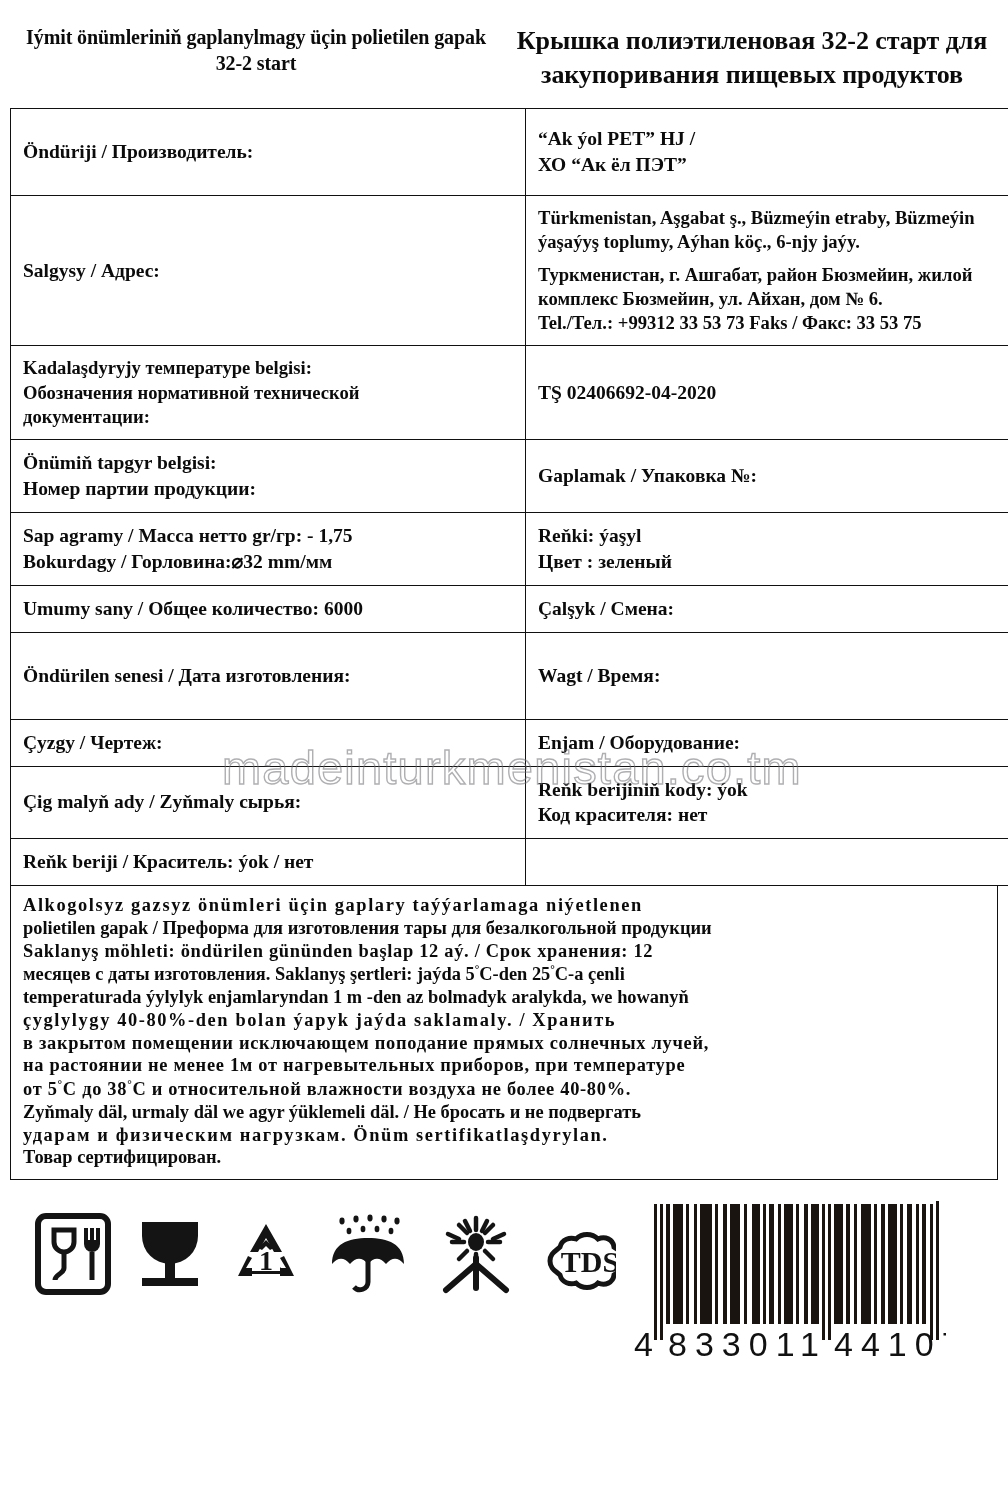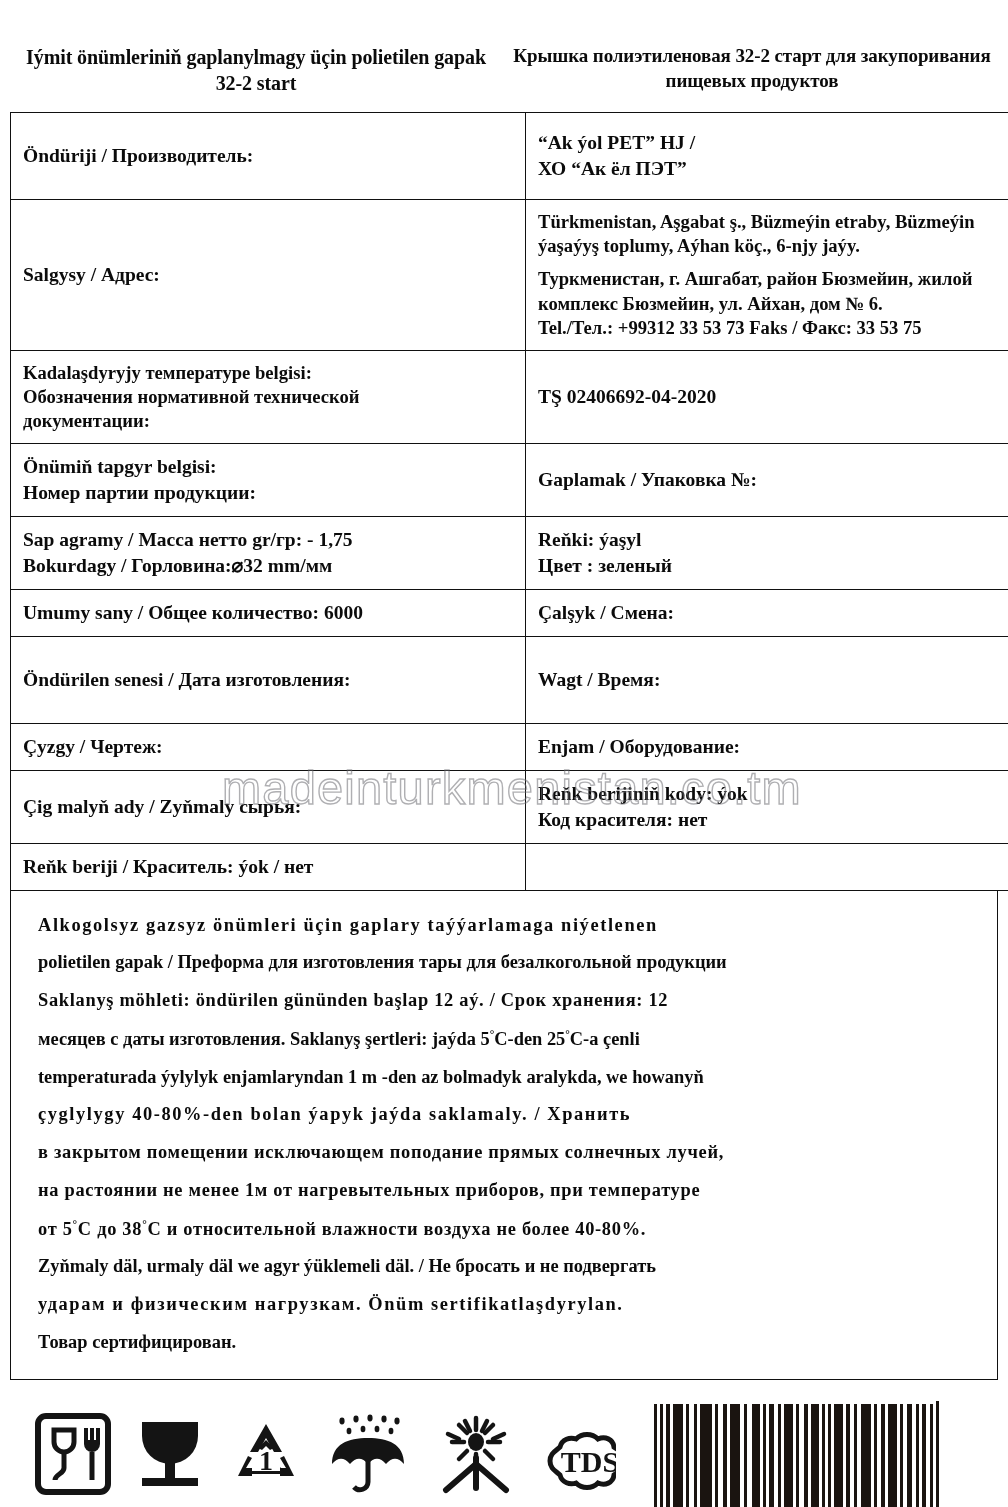--- a/index.html
+++ b/index.html
@@ -11,32 +11,31 @@
     overflow:hidden;
     position:relative;
   }
   .page{position:relative;width:1008px;height:1507px;}
 
   
   .header{
     display:flex;
     padding:24px 16px 10px 16px;
     gap:16px;
-    margin-top:20px;
   }
   .header .col{
     flex:1 1 50%;
     text-align:center;
     font-weight:bold;
     font-size:20.5px;
     line-height:1.30;
     letter-spacing:-0.1px;
   }
   .header .col.lat{font-size:20px;}
-  .header .col.cyr{font-size:19px;}
+  .header .col.cyr{font-size:26px;}
 
   
   .tbl{
     margin:6px 10px 0 10px;
     width:988px;
     border-collapse:collapse;
     table-layout:fixed;
   }
   .tbl td{
     border:1.6px solid #111;
@@ -60,21 +59,21 @@
     box-sizing:border-box;
     border:1.6px solid #111;
     border-top:none;
     padding:8px 12px 10px 12px;
     font-weight:bold;
     font-size:18.4px;
     line-height:1.235;
     text-align:justify;
     text-align-last:left;
   }
-  .desc p{margin:15px;}
+  .desc p{margin:0;}
   .desc .sp{letter-spacing:1.6px;}
   .desc .sp2{letter-spacing:0.7px;}
   sup{font-size:0.62em;vertical-align:super;}
 
   
   .footer{
     position:relative;
     margin-top:18px;
     height:200px;
   }

